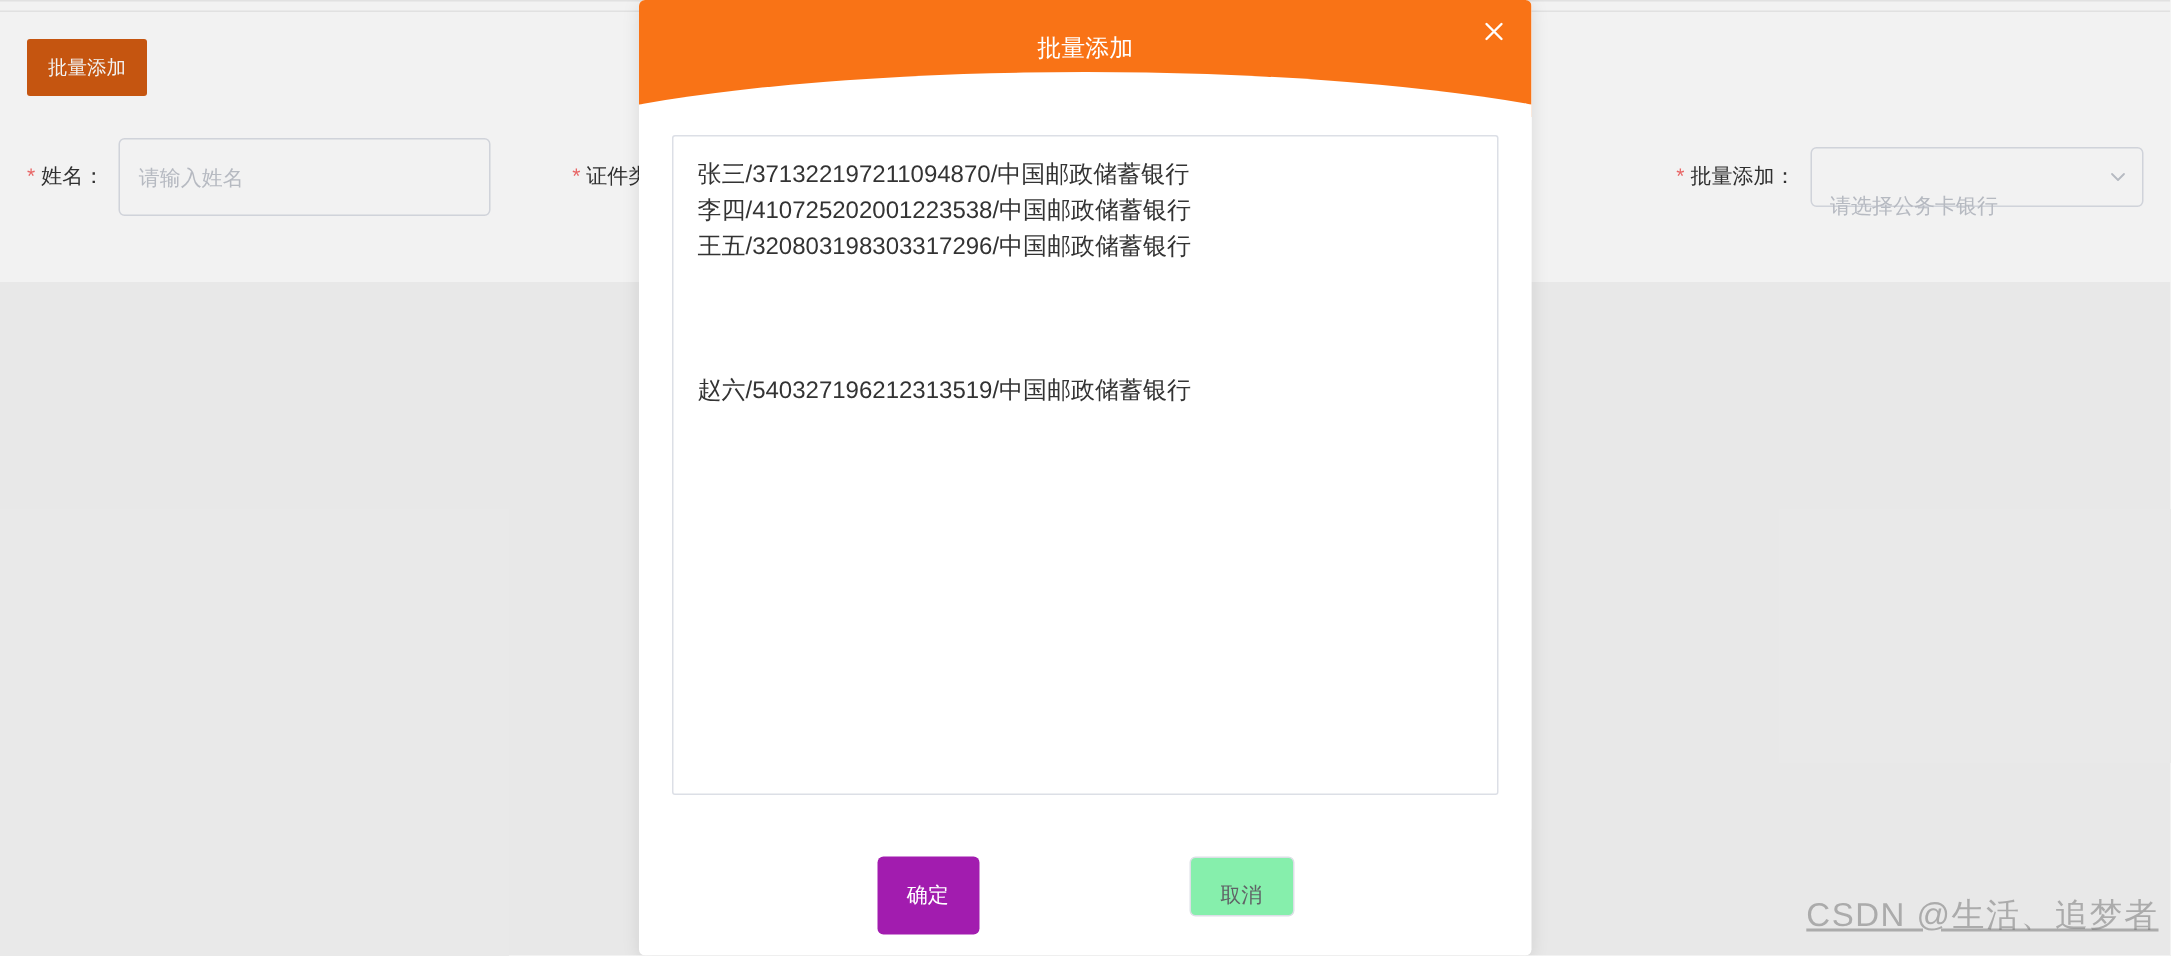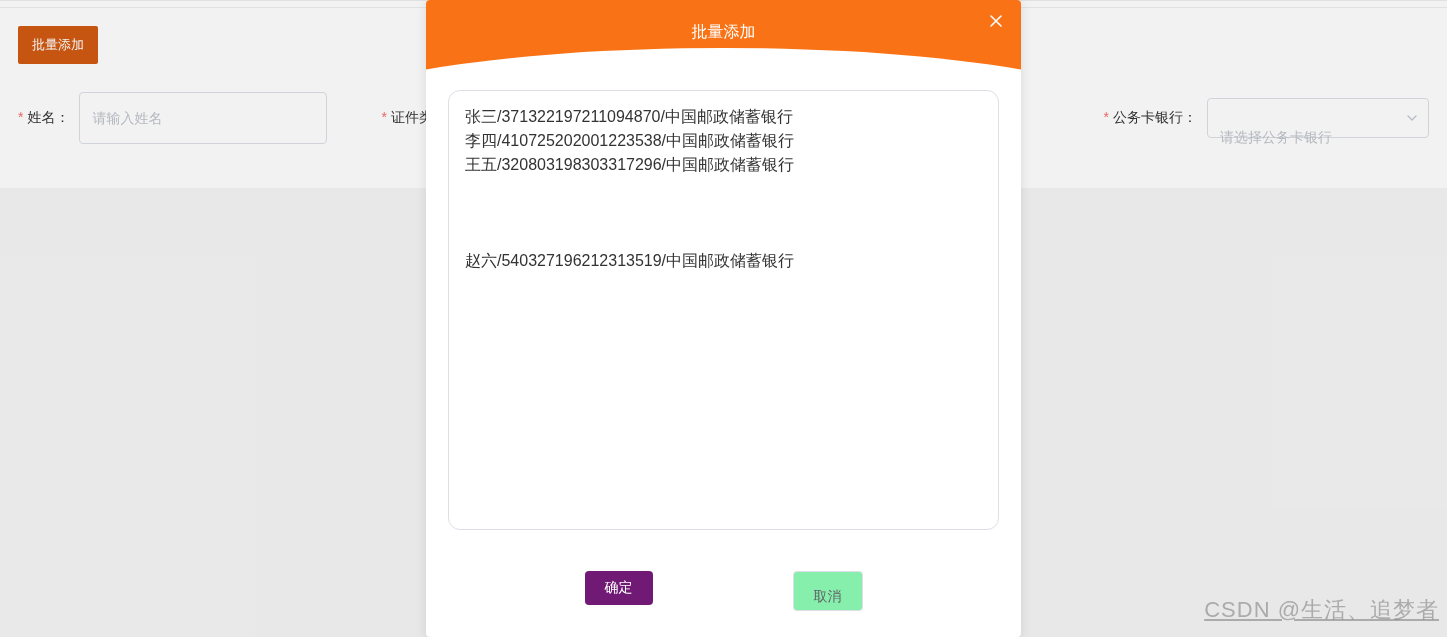--- a/index.html
+++ b/index.html
@@ -26,23 +26,23 @@
     .form-right { margin-left: auto; display: flex; align-items: center; gap: 10px; }
     
     .gray-bg { background: #f5f5f5; height: 450px; }
     
     .overlay { position: absolute; inset: 0; background: rgba(0,0,0,0.05); display: flex; justify-content: center; }
     .modal { width: 595px; background: #fff; border-radius: 4px; overflow: hidden; position: relative; margin-top: 0; height: 637px; box-shadow: 0 2px 12px rgba(0,0,0,0.1); }
     .modal-header { background: #f97316; height: 78px; position: relative; text-align: center; color: #fff; font-size: 16px; padding-top: 22px; }
     .modal-header::after { content: ''; position: absolute; left: -20%; right: -20%; bottom: -42px; height: 72px; background: #fff; border-radius: 50% 50% 0 0 / 100% 100% 0 0; }
     .modal-close { position: absolute; right: 18px; top: 14px; color: #fff; cursor: pointer; z-index: 2; font-size: 16px;}
     .modal-body { padding: 12px 22px 20px 22px; position: relative; z-index: 1; background: #fff;}
-    .batch-textarea { width: 100%; height: 440px; border: 1px solid #dcdfe6; border-radius: 12px; padding: 14px 16px; font-size: 16px; line-height: 24px; resize: none; font-family: inherit; white-space: pre-wrap; outline: none; color: #333;}
+    .batch-textarea { width: 100%; height: 440px; border: 1px solid #dcdfe6; border-radius: 2px; padding: 14px 16px; font-size: 16px; line-height: 24px; resize: none; font-family: inherit; white-space: pre-wrap; outline: none; color: #333;}
     .modal-footer { padding: 18px 0 24px 0; display: flex; justify-content: center; gap: 140px; }
-    .btn-confirm { background: #701a75; color: #fff; border: none; height: 34px; padding: 0 20px; border-radius: 4px; font-size: 14px; cursor: pointer;}
+    .btn-confirm { background: #a21caf; color: #fff; border: none; height: 52px; padding: 0 20px; border-radius: 4px; font-size: 14px; cursor: pointer;}
     .btn-cancel { background: #86efac; color: #606266; border: 1px solid #dcdfe6; height: 40px; padding: 16px 20px; border-radius: 4px; font-size: 14px; cursor: pointer;}
     
     .watermark { position: absolute; right: 8px; bottom: 12px; font-size: 22px; color: rgba(120,120,120,0.55); pointer-events: none; letter-spacing: 1px; text-decoration: underline;}
   </style>
 </head>
 <body>
 
 <div class="top-section"></div>
 
 <div class="form-section">
@@ -59,21 +59,21 @@
     <div class="form-item">
       <label class="form-label">
         <span class="required-star">*</span><span>证件类</span>
       </label>
     </div>
 
     <div class="spacer"></div>
 
     <div class="form-item form-right">
       <label class="form-label">
-        <span class="required-star">*</span><span>公务卡银行：</span>
+        <span class="required-star">*</span><span>批量添加：</span>
       </label>
       <div class="select-wrap">
         <span class="select-placeholder">请选择公务卡银行</span>
         <span class="select-arrow">
           <svg width="12" height="12" viewBox="0 0 12 12">
               <path d="M2 4 L6 8 L10 4" stroke="#c0c4cc" stroke-width="1.2" fill="none" stroke-linecap="round" stroke-linejoin="round"></path>
             </svg>
         </span>
       </div>
     </div>

